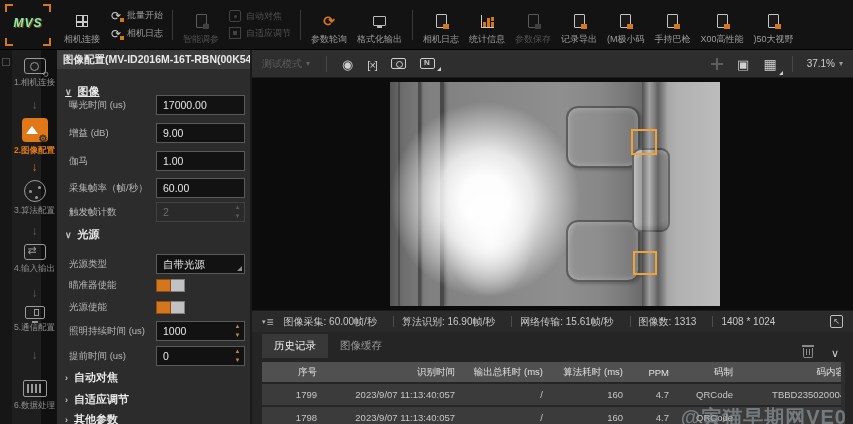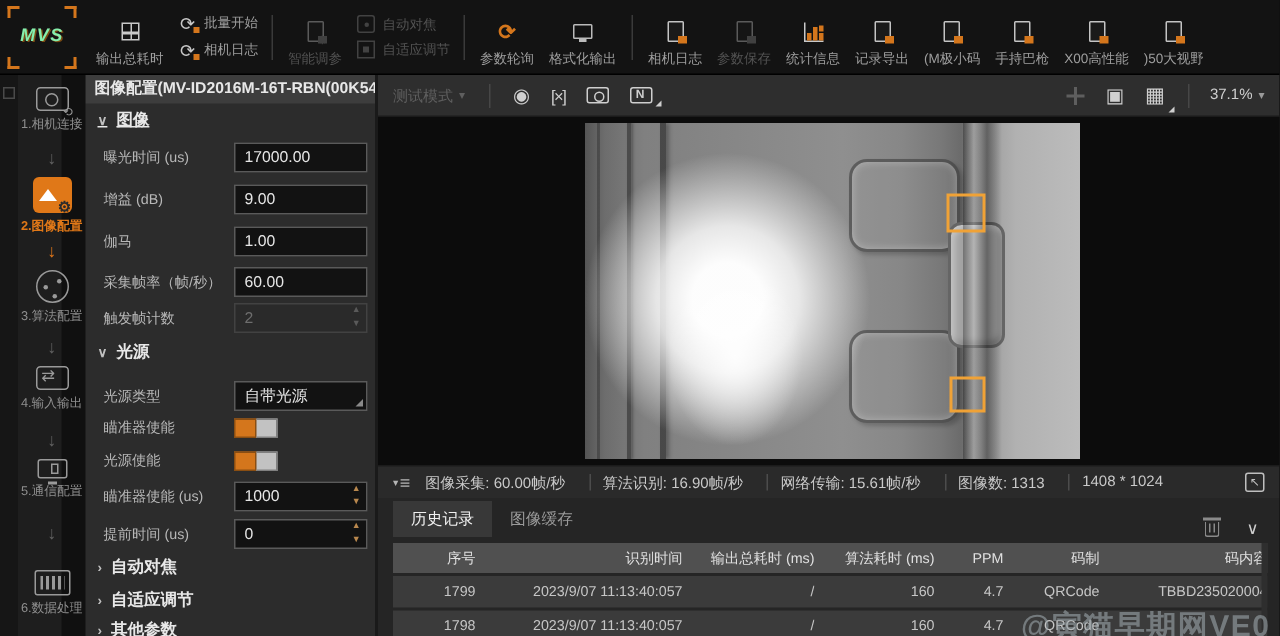--- a/index.html
+++ b/index.html
@@ -194,21 +194,21 @@
       <div class="corner c-tr"></div>
       <div class="corner c-bl"></div>
       <div class="corner c-br"></div>
       <div class="logo-text">MVS</div>
     </div>
 
     <div class="tb-btn">
       <span class="ico">
           <span class="i-grid4"></span>
         </span>
-      <span>输出总耗时</span>
+      <span>相机连接</span>
     </div>
 
     <div class="tb-stack">
       <div class="tb-row">
         <span class="ico">
             <span class="i-loop"></span>
           </span>
         <span>批量开始</span>
       </div>
       <div class="tb-row">
@@ -263,32 +263,32 @@
 
     <div class="tb-sep"></div>
 
     <div class="tb-btn">
       <span class="ico">
           <span class="i-doc"></span>
         </span>
       <span>相机日志</span>
     </div>
 
+    <div class="tb-btn">
+      <span class="ico">
+          <span class="i-chart"></span>
+        </span>
+      <span>统计信息</span>
+    </div>
+
     <div class="tb-btn disabled">
       <span class="ico">
           <span class="i-doc"></span>
         </span>
       <span>参数保存</span>
-    </div>
-
-    <div class="tb-btn">
-      <span class="ico">
-          <span class="i-chart"></span>
-        </span>
-      <span>统计信息</span>
     </div>
 
     <div class="tb-btn">
       <span class="ico">
           <span class="i-doc"></span>
         </span>
       <span>记录导出</span>
     </div>
 
 
@@ -358,21 +358,21 @@
 
     <div class="step" style="top:330px;">
       <span class="s-barcode"></span>
       <span class="step-label">6.数据处理</span>
     </div>
   </div>
 
   <div id="params">
     <div class="p-title">图像配置(MV-ID2016M-16T-RBN(00K544921</div>
 
-    <div class="p-section" style="top:22px;text-decoration:underline;">
+    <div class="p-section" style="top:34px;text-decoration:underline;">
       <span class="chev">∨</span><span>图像</span>
     </div>
 
     <div class="prow" style="top:45px;align-items:center;">
       <span class="plabel">曝光时间 (us)</span>
       <span class="pfield">17000.00</span>
     </div>
     <div class="prow" style="top:73px;">
       <span class="plabel">增益 (dB)</span>
       <span class="pfield">9.00</span>
@@ -411,21 +411,21 @@
         </span>
     </div>
     <div class="prow" style="top:247px;">
       <span class="plabel">光源使能</span>
       <span class="toggle">
           <span class="on"></span>
           <span class="off"></span>
         </span>
     </div>
     <div class="prow" style="top:271px;">
-      <span class="plabel">瞄准器使能 (us)</span>
+      <span class="plabel">照明持续时间 (us)</span>
       <span class="pfield"><span>1000</span>
         <span class="spin">
             <span>▲</span>
             <span>▼</span>
           </span>
       </span>
     </div>
     <div class="prow" style="top:296px;">
       <span class="plabel">提前时间 (us)</span>
       <span class="pfield"><span>0</span>

